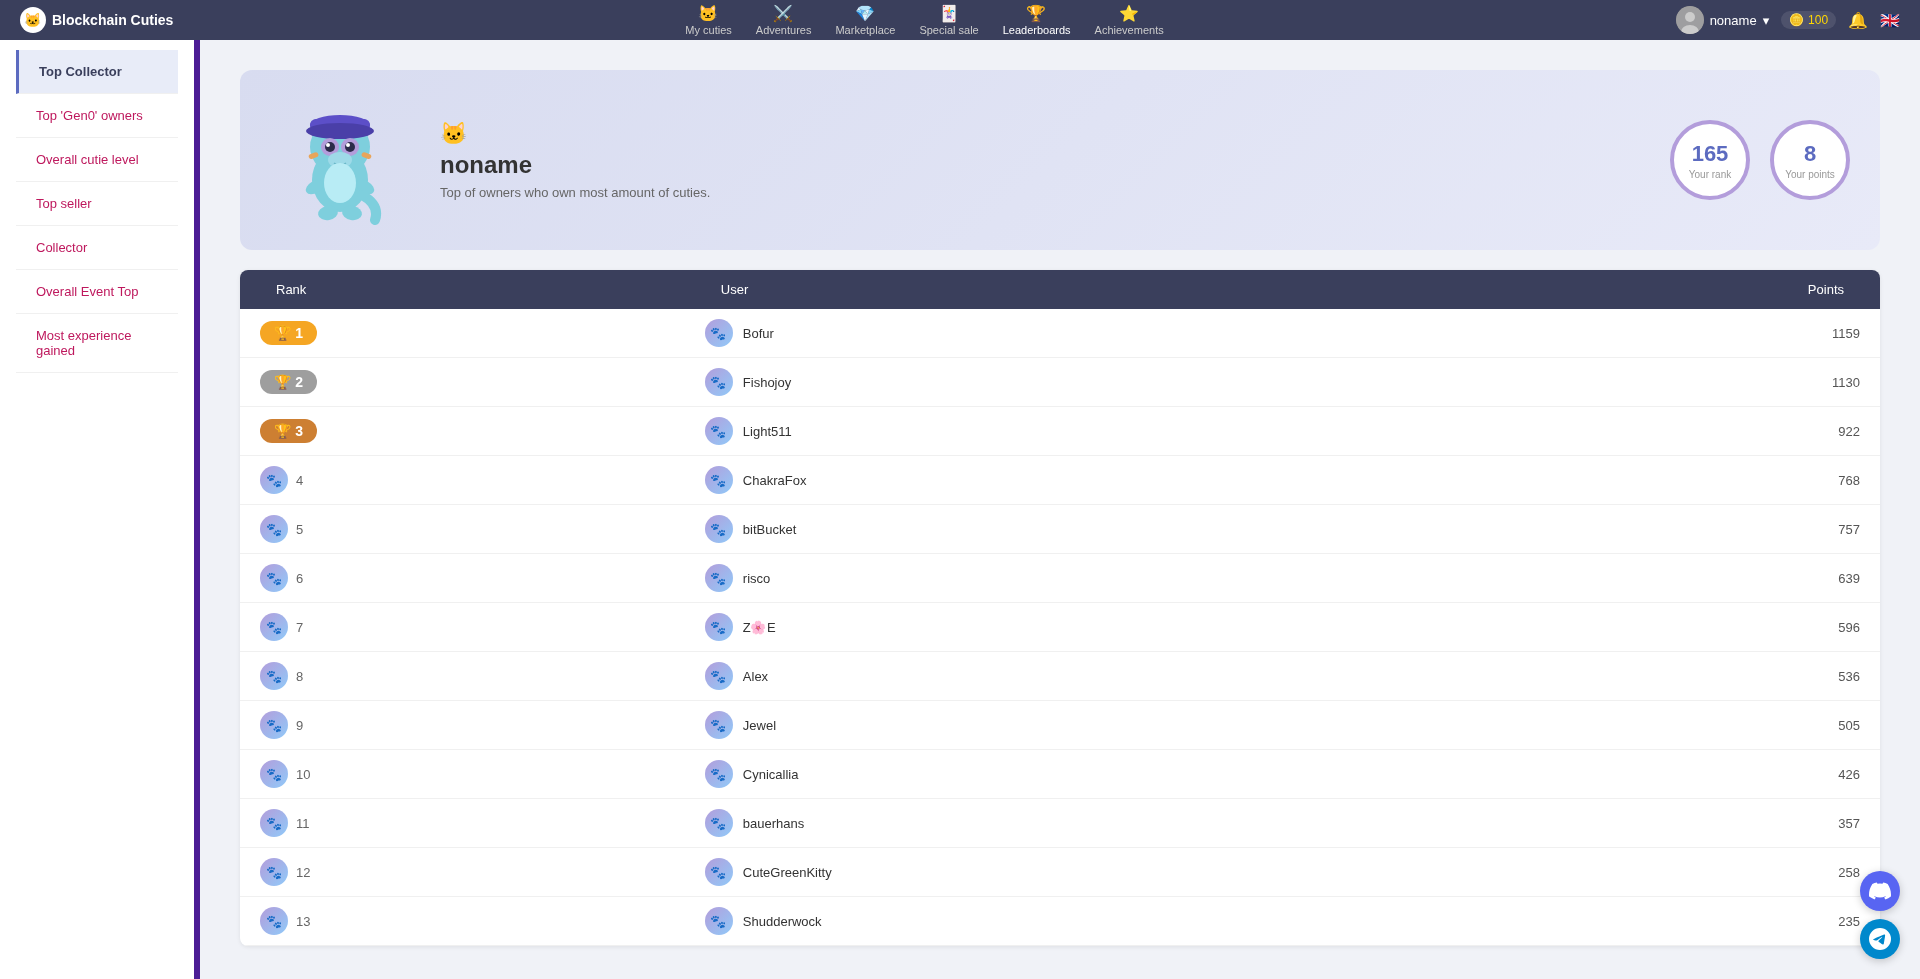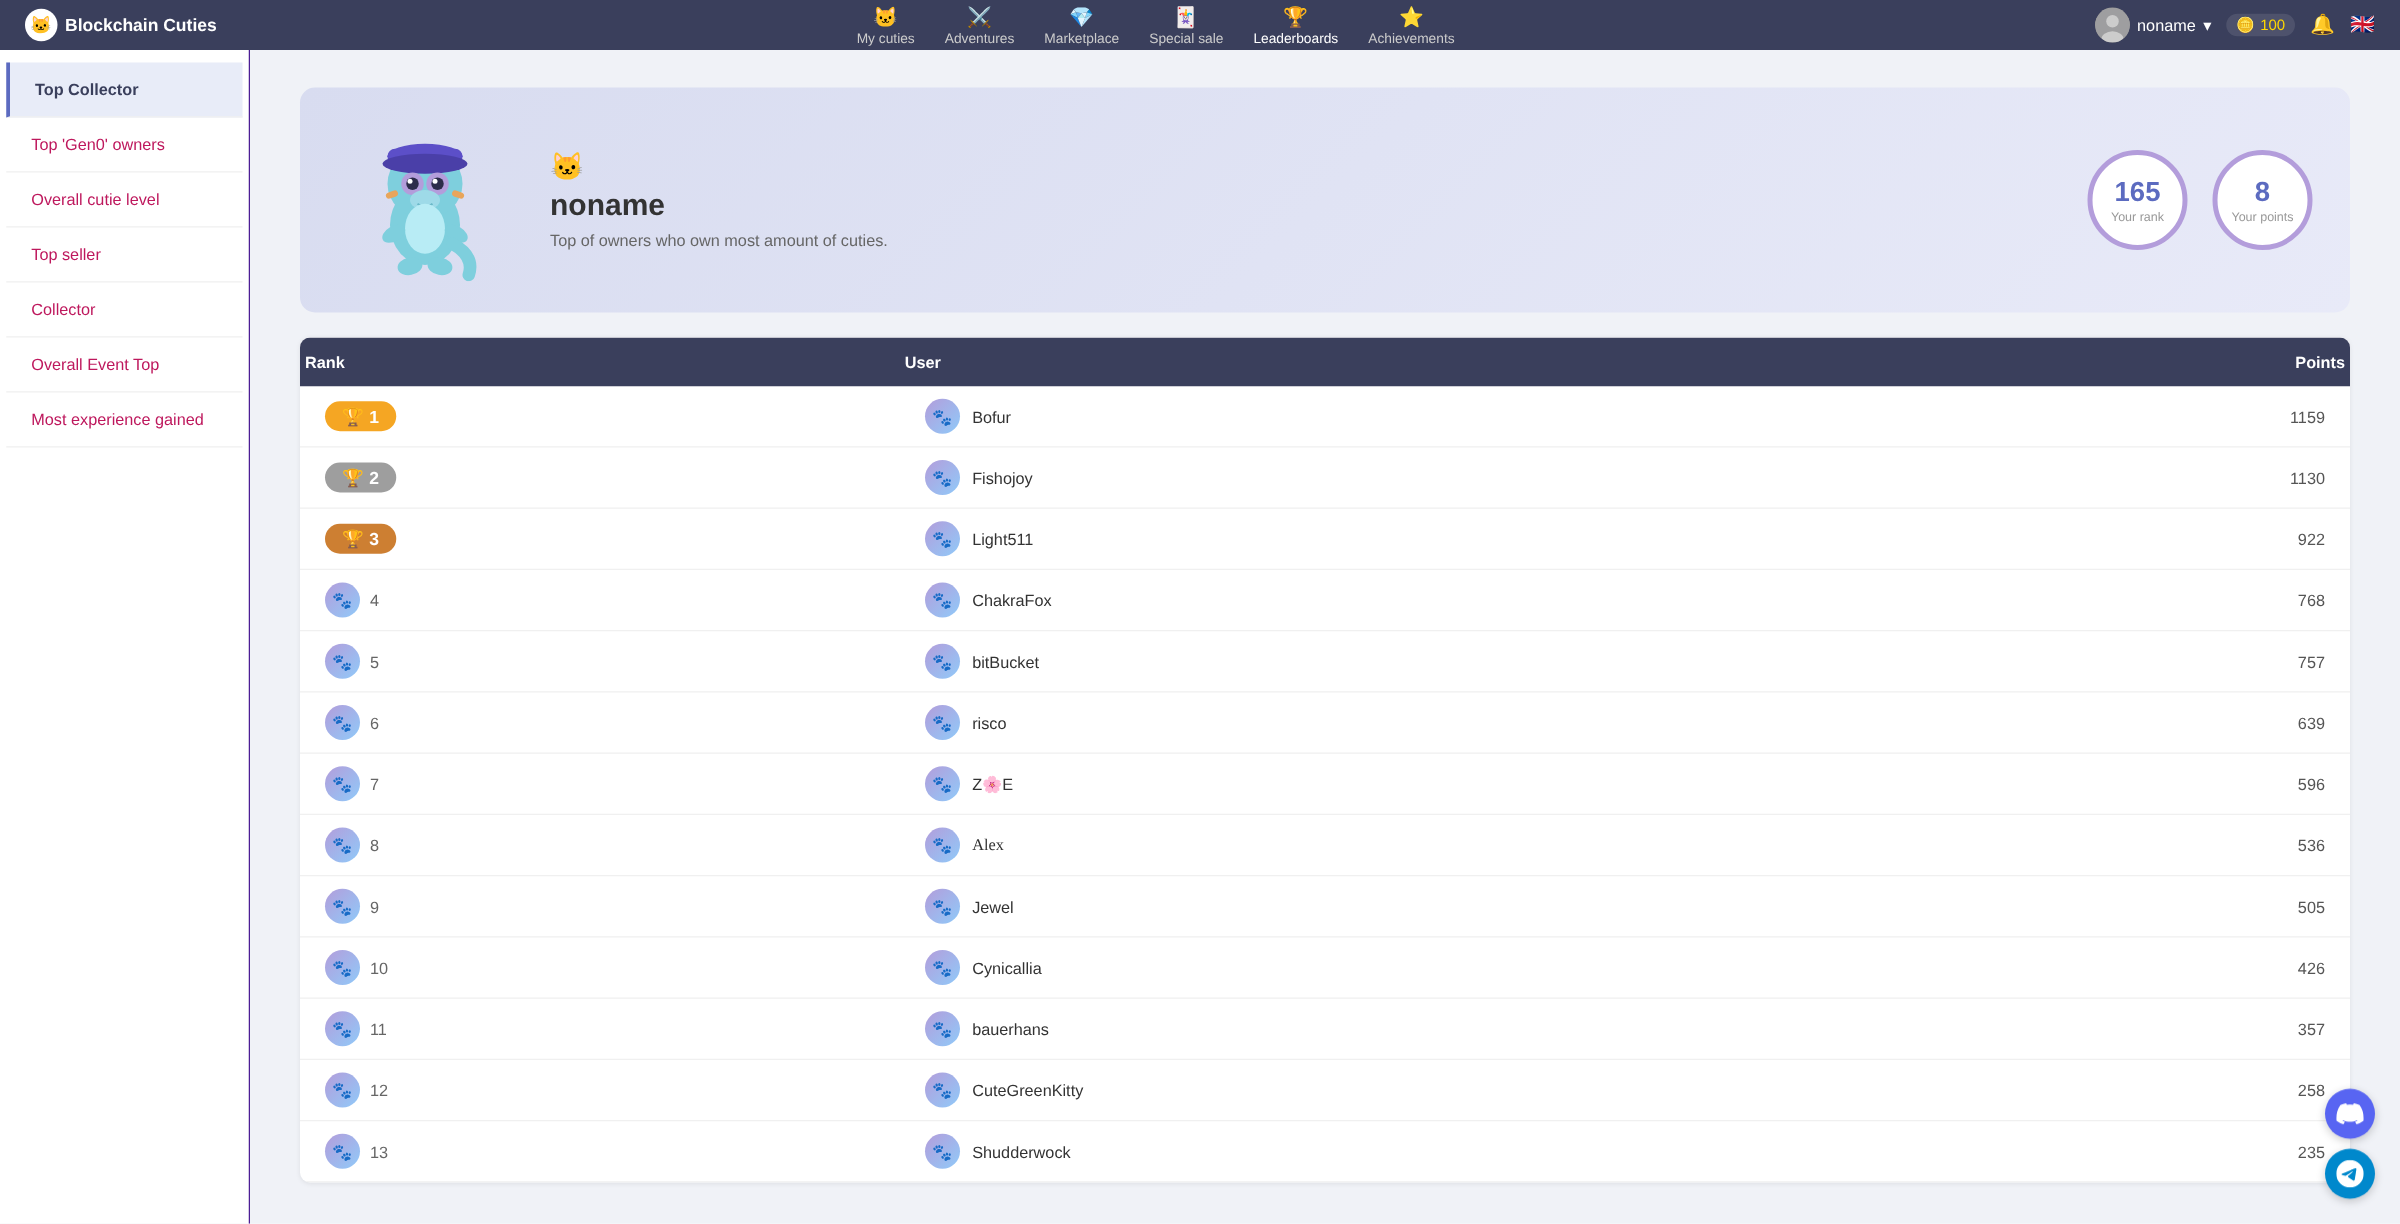--- a/index.html
+++ b/index.html
@@ -32,22 +32,22 @@
     .flag { font-size: 16px; }
 
     
     .page-wrapper { padding-top: 40px; display: flex; min-height: 979px; }
 
     
     .sidebar {
       width: 200px;
       min-width: 200px;
       background: white;
-      padding: 10px 5px;
-      border-right: 1px solid #4c1d95;
+      padding: 10px 16px;
+      border-right: 6px solid #4c1d95;
       min-height: calc(979px - 40px);
     }
     .sidebar-item {
       padding: 14px 20px;
       font-size: 13px;
       color: #be185d;
       cursor: pointer;
       border-bottom: 1px solid #f0f0f0;
     }
     .sidebar-item.active { background: #e8ecf8; color: #3a3f5c; font-weight: 600; border-left: 3px solid #5c6bc0; }
@@ -88,21 +88,21 @@
       align-items: center;
       justify-content: center;
       background: white;
     }
     .stat-circle .stat-num { font-size: 22px; font-weight: bold; color: #5c6bc0; }
     .stat-circle .stat-label { font-size: 10px; color: #999; margin-top: 2px; }
 
     
     .leaderboard-table { width: 100%; border-collapse: collapse; background: white; border-radius: 8px; overflow: hidden; box-shadow: 0 1px 4px rgba(0,0,0,0.08); }
     .leaderboard-table thead tr { background: #3a3f5c; }
-    .leaderboard-table thead th { color: white; padding: 12px 4px; text-align: left; font-size: 13px; font-weight: 700; margin-left: 24px; }
+    .leaderboard-table thead th { color: white; padding: 12px 36px; text-align: left; font-size: 13px; font-weight: 400; margin-left: 24px; }
     .leaderboard-table thead th.right { text-align: right; }
     .leaderboard-table tbody tr { border-bottom: 1px solid #f0f0f0; }
     .leaderboard-table tbody td { padding: 10px 20px; font-size: 13px; color: #333; }
     .leaderboard-table tbody td.right { text-align: right; color: #555; }
     .rank-badge {
       display: inline-flex; align-items: center; justify-content: center;
       padding: 4px 14px; border-radius: 20px; font-weight: bold; font-size: 14px; color: white; gap: 6px;
     }
     .rank-badge.gold { background: #f5a623; }
     .rank-badge.silver { background: #9e9e9e; }
@@ -374,21 +374,21 @@
           <tr>
             <td>
               <div style="display: flex; align-items: center; gap: 8px;">
                 <div class="user-avatar-sm" style="background: linear-gradient(135deg, rgb(179, 157, 219), rgb(144, 202, 249));">🐾</div>
                 <span class="rank-num">8</span>
               </div>
             </td>
             <td>
               <div class="user-cell">
                 <div class="user-avatar-sm">🐾</div>
-                <span style="cursor: pointer; font-family: Liberation Serif, serif;">Alex</span>
+                <span style="cursor: pointer;">Alex</span>
               </div>
             </td>
             <td class="right">536</td>
           </tr>
           <tr>
             <td>
               <div style="display: flex; align-items: center; gap: 8px;">
                 <div class="user-avatar-sm" style="background: linear-gradient(135deg, rgb(179, 157, 219), rgb(144, 202, 249));">🐾</div>
                 <span class="rank-num">9</span>
               </div>

